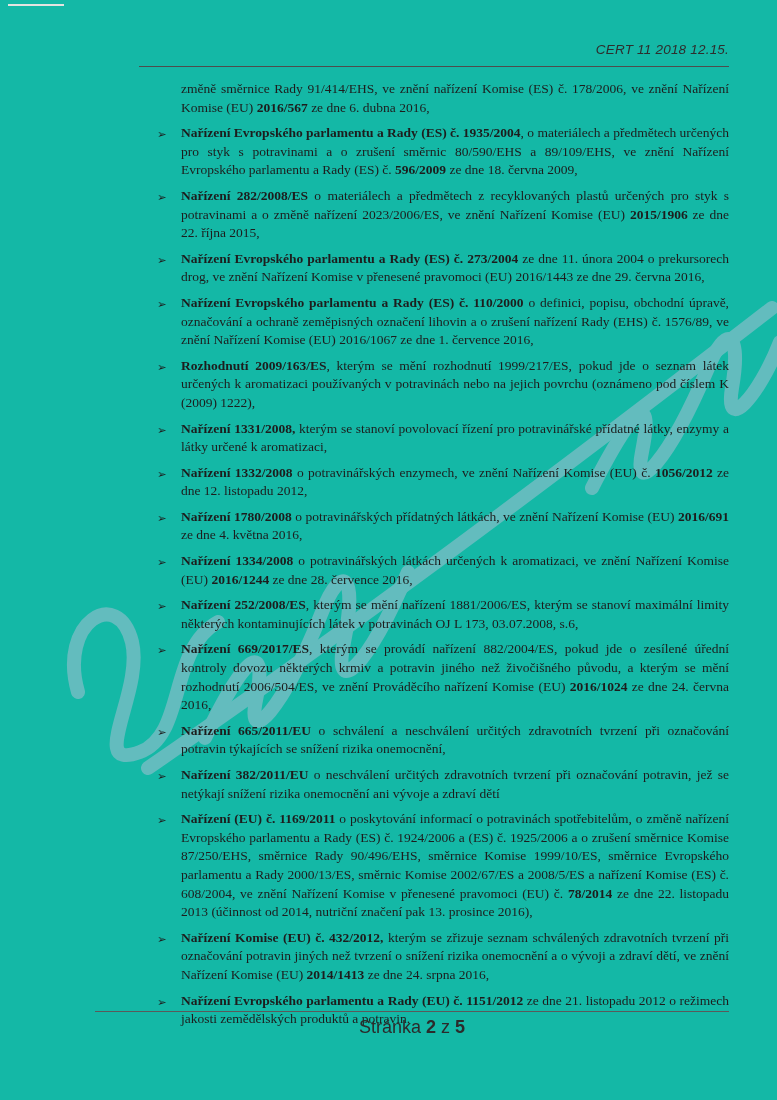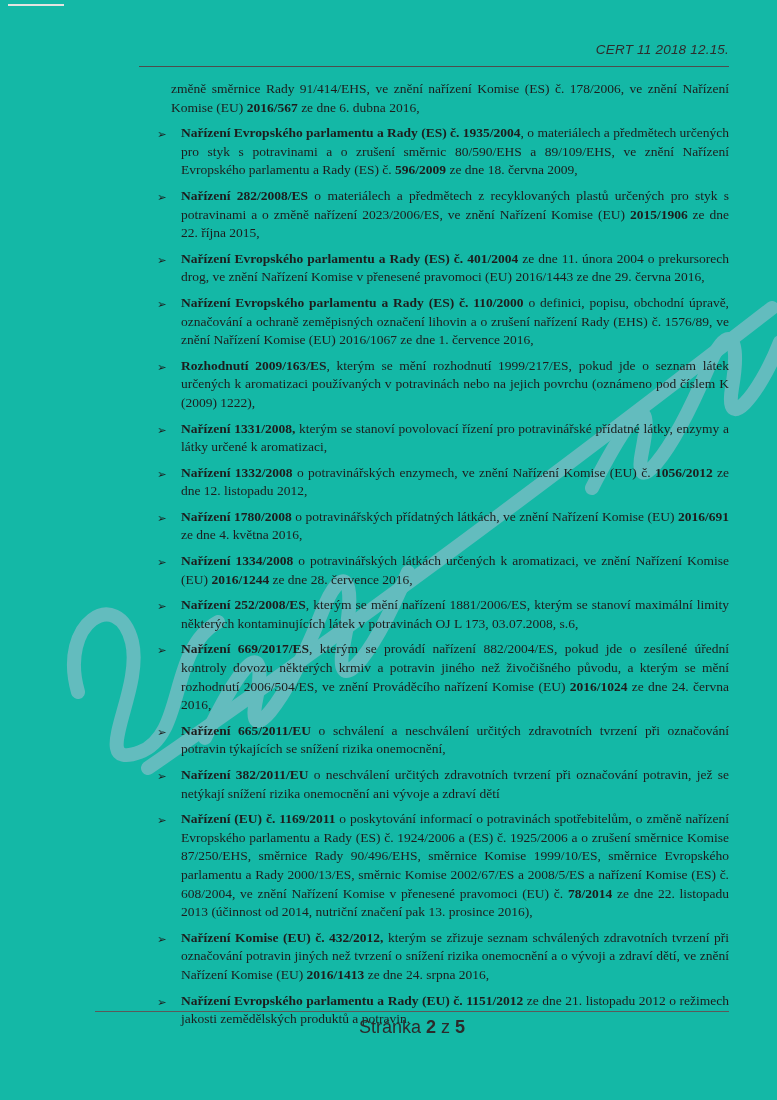--- a/index.html
+++ b/index.html
@@ -43,21 +43,21 @@
     border-top: 1.5px solid #4d4d4d;
   }
   .body-text {
     margin: 13px 92px 0 112px;
     font-size: 13.5px;
     line-height: 18.6px;
     color: #1d1d1d;
     text-align: justify;
   }
   .intro {
-    margin-left: 15px;
+    margin-left: 25px;
   }
   .item {
     position: relative;
     margin-top: 7px;
     padding-left: 25px;
   }
   .bullet {
     position: absolute;
     left: 1px; top: 1px;
     font-family: "DejaVu Sans", sans-serif;
@@ -115,21 +115,21 @@
           <div class="item">
             <span class="bullet">➢</span>
             <div class="item-text"><b>Nařízení Evropského parlamentu a Rady (ES) č. 1935/2004</b><span>, o materiálech a předmětech určených pro styk s potravinami a o zrušení směrnic 80/590/EHS a 89/109/EHS, ve znění Nařízení Evropského parlamentu a Rady (ES) č. </span><b>596/2009</b><span> ze dne 18. června 2009,</span></div>
           </div>
           <div class="item">
             <span class="bullet">➢</span>
             <div class="item-text"><b>Nařízení 282/2008/ES</b><span> o materiálech a předmětech z recyklovaných plastů určených pro styk s potravinami a o změně nařízení 2023/2006/ES, ve znění Nařízení Komise (EU) </span><b>2015/1906</b><span> ze dne 22. října 2015,</span></div>
           </div>
           <div class="item">
             <span class="bullet">➢</span>
-            <div class="item-text"><b>Nařízení Evropského parlamentu a Rady (ES) č. 401/2004</b><span> ze dne 11. února 2004 o prekursorech drog, ve znění Nařízení Komise v přenesené pravomoci (EU) 2016/1443 ze dne 29. června 2016,</span></div>
+            <div class="item-text"><b>Nařízení Evropského parlamentu a Rady (ES) č. 273/2004</b><span> ze dne 11. února 2004 o prekursorech drog, ve znění Nařízení Komise v přenesené pravomoci (EU) 2016/1443 ze dne 29. června 2016,</span></div>
           </div>
           <div class="item">
             <span class="bullet">➢</span>
             <div class="item-text"><b>Nařízení Evropského parlamentu a Rady (ES) č. 110/2000</b><span> o definici, popisu, obchodní úpravě, označování a ochraně zeměpisných označení lihovin a o zrušení nařízení Rady (EHS) č. 1576/89, ve znění Nařízení Komise (EU) 2016/1067 ze dne 1. července 2016,</span></div>
           </div>
           <div class="item">
             <span class="bullet">➢</span>
             <div class="item-text"><b>Rozhodnutí 2009/163/ES</b><span>, kterým se mění rozhodnutí 1999/217/ES, pokud jde o seznam látek určených k aromatizaci používaných v potravinách nebo na jejich povrchu (oznámeno pod číslem K (2009) 1222),</span></div>
           </div>
           <div class="item">
@@ -163,21 +163,21 @@
           <div class="item">
             <span class="bullet">➢</span>
             <div class="item-text"><b>Nařízení 382/2011/EU</b><span> o neschválení určitých zdravotních tvrzení při označování potravin, jež se netýkají snížení rizika onemocnění ani vývoje a zdraví dětí</span></div>
           </div>
           <div class="item">
             <span class="bullet">➢</span>
             <div class="item-text"><b>Nařízení (EU) č. 1169/2011</b><span> o poskytování informací o potravinách spotřebitelům, o změně nařízení Evropského parlamentu a Rady (ES) č. 1924/2006 a (ES) č. 1925/2006 a o zrušení směrnice Komise 87/250/EHS, směrnice Rady 90/496/EHS, směrnice Komise 1999/10/ES, směrnice Evropského parlamentu a Rady 2000/13/ES, směrnic Komise 2002/67/ES a 2008/5/ES a nařízení Komise (ES) č. 608/2004, ve znění Nařízení Komise v přenesené pravomoci (EU) č. </span><b>78/2014</b><span> ze dne 22. listopadu 2013 (účinnost od 2014, nutriční značení pak 13. prosince 2016),</span></div>
           </div>
           <div class="item">
             <span class="bullet">➢</span>
-            <div class="item-text"><b>Nařízení Komise (EU) č. 432/2012,</b><span> kterým se zřizuje seznam schválených zdravotních tvrzení při označování potravin jiných než tvrzení o snížení rizika onemocnění a o vývoji a zdraví dětí, ve znění Nařízení Komise (EU) </span><b>2016/1413</b><span> ze dne 24. srpna 2016,</span></div>
+            <div class="item-text"><b>Nařízení Komise (EU) č. 432/2012,</b><span> kterým se zřizuje seznam schválených zdravotních tvrzení při označování potravin jiných než tvrzení o snížení rizika onemocnění a o vývoji a zdraví dětí, ve znění Nařízení Komise (EU) </span><b>2014/1413</b><span> ze dne 24. srpna 2016,</span></div>
           </div>
           <div class="item">
             <span class="bullet">➢</span>
             <div class="item-text"><b>Nařízení Evropského parlamentu a Rady (EU) č. 1151/2012</b><span> ze dne 21. listopadu 2012 o režimech jakosti zemědělských produktů a potravin.</span></div>
           </div>
         </div>
     </div>
 
   </div>
 

